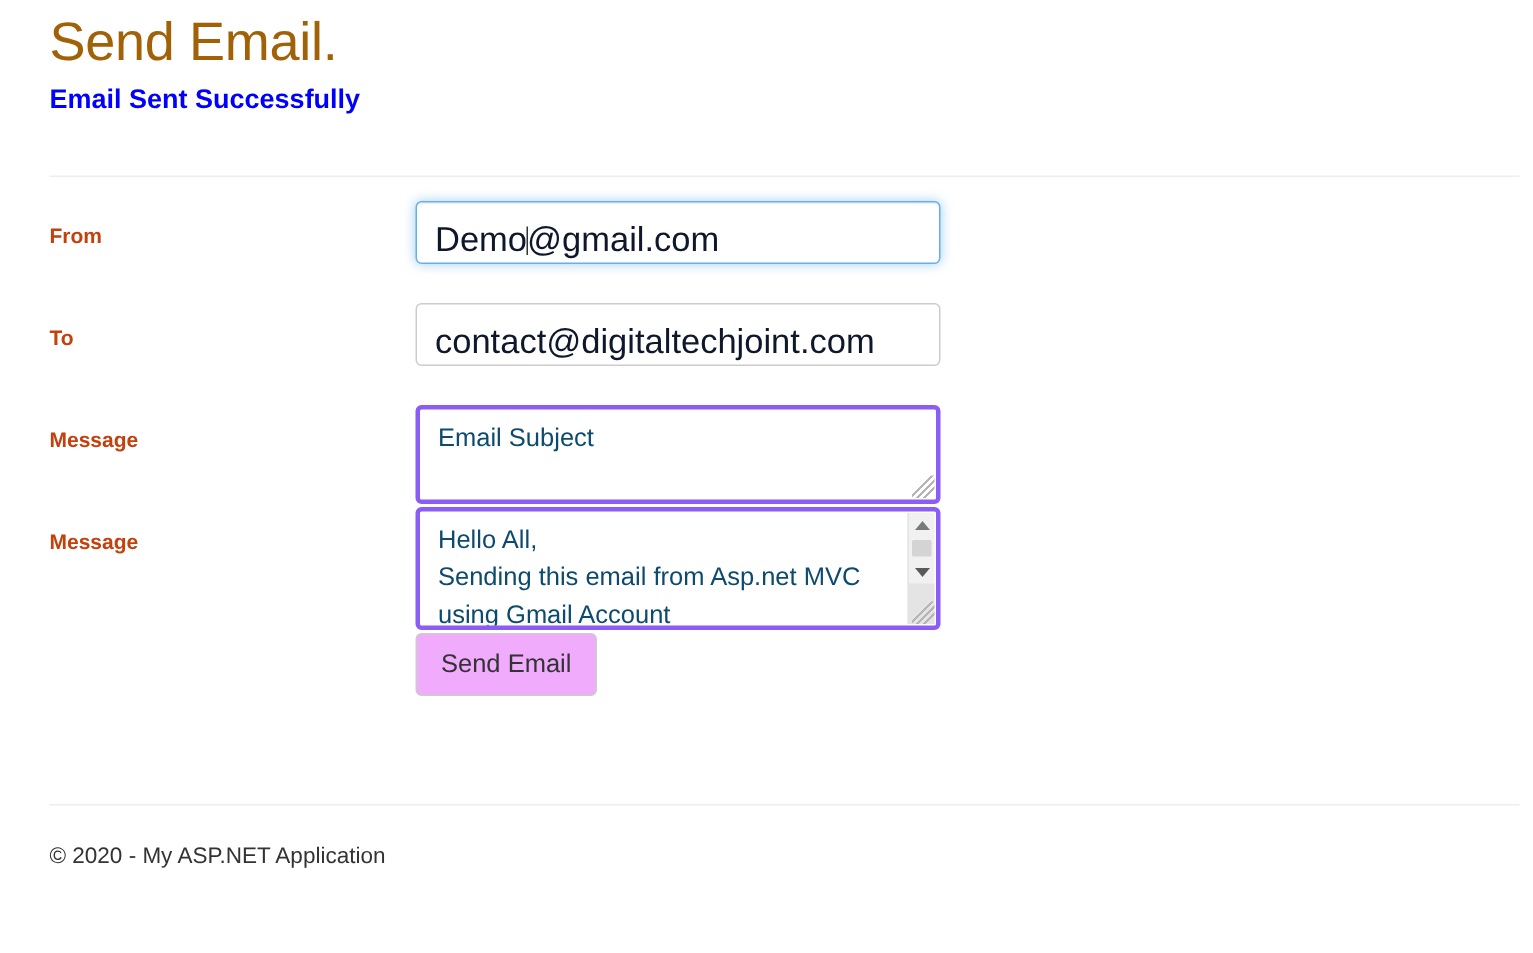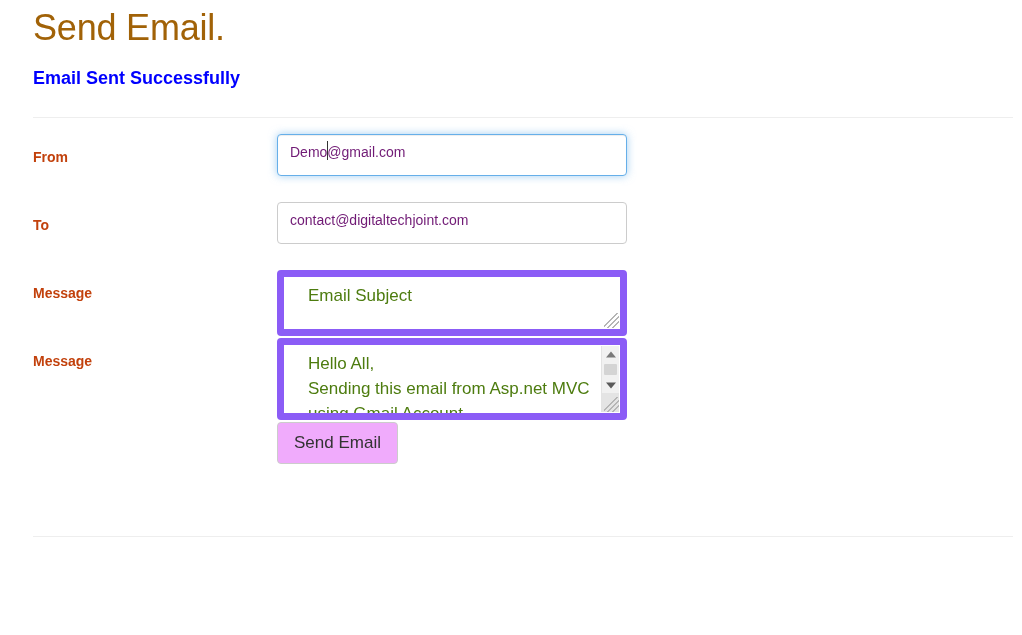--- a/index.html
+++ b/index.html
@@ -41,21 +41,21 @@
     letter-spacing: -0.2px;
     position: absolute;
     left: 0;
     top: 8px;
     white-space: nowrap;
   }
 
   .status-message {
     position: absolute;
     left: 0;
-    top: 68px;
+    top: 56px;
     margin: 0;
     font-size: 18px;
     font-weight: bold;
     color: #0000ff;
     line-height: 1.2;
     white-space: nowrap;
   }
 
   .top-rule {
     position: absolute;
@@ -97,23 +97,23 @@
     left: 244px;
     top: 0;
   }
 
   .form-control {
     box-sizing: border-box;
     width: 350px;
     height: 42px;
     padding: 6px 12px;
     font-family: "Liberation Sans", sans-serif;
-    font-size: 14px;
+    font-size: 23px;
     line-height: 1.6;
-    color: #701a75;
+    color: #0f172a;
     background-color: #ffffff;
     background-image: none;
     border: 1px solid #cccccc;
     border-radius: 4px;
     outline: none;
   }
 
   .form-control.focused {
     border-color: #66afe9;
     box-shadow: inset 0 1px 1px rgba(0,0,0,.075), 0 0 8px rgba(102,175,233,.6);
@@ -130,27 +130,27 @@
     width: 1px;
     height: 19px;
     background: #333333;
     vertical-align: -3px;
     margin: 0 -0.5px;
   }
 
   .textarea-box {
     box-sizing: border-box;
     width: 350px;
-    padding: 6px 24px;
+    padding: 6px 12px;
     font-family: "Liberation Sans", sans-serif;
     font-size: 17px;
     line-height: 25px;
-    color: #4d7c0f;
+    color: #0c4a6e;
     background-color: #ffffff;
-    border: 7px solid #8b5cf6;
+    border: 3px solid #8b5cf6;
     border-radius: 4px;
     position: relative;
     overflow: hidden;
   }
 
   .subject-box { height: 66px; }
   .message-box { height: 82px; padding-right: 26px; }
 
   .ta-line { white-space: nowrap; }
 
@@ -329,14 +329,15 @@
 
       <div class="btn-row">
         <button class="btn-default">Send Email</button>
       </div>
 
     </div>
   </div>
 
   <hr class="footer-rule">
 
+  <p class="footer-text">© 2020 - My ASP.NET Application</p>
 
 </div>
 
 </body></html>

